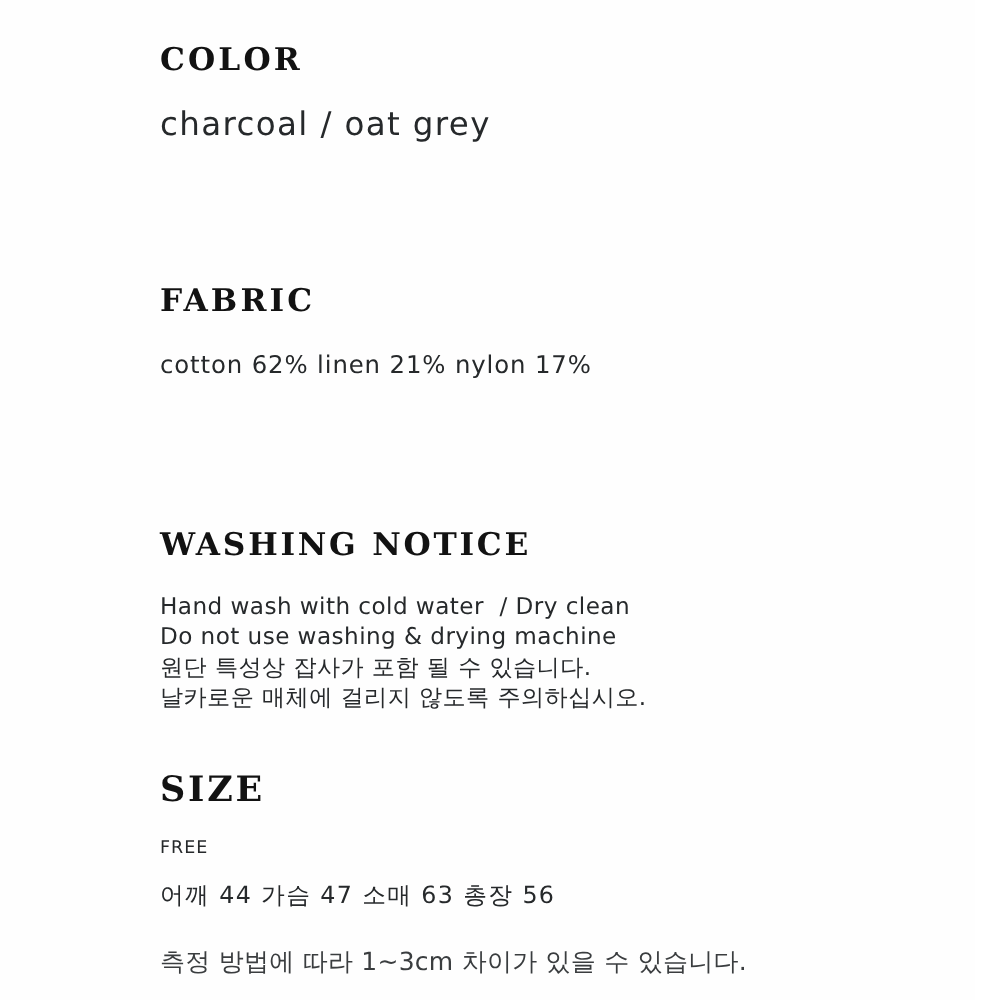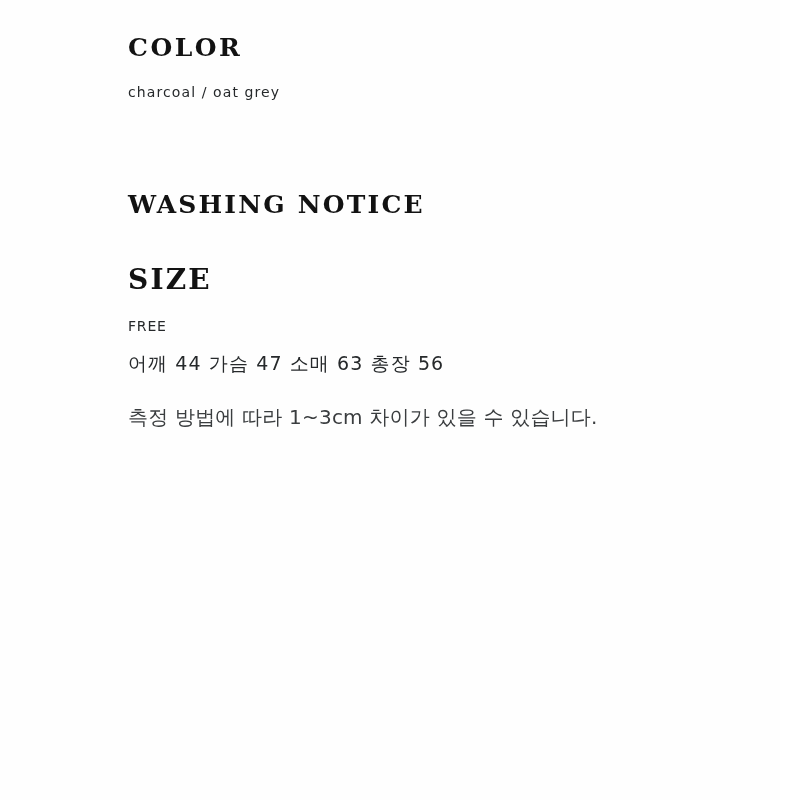--- a/index.html
+++ b/index.html
@@ -42,30 +42,30 @@
     font-family: "DejaVu Sans", sans-serif;
     font-size: 19px;
     letter-spacing: 0.6px;
     color: #26292b;
     line-height: 1.28;
     margin: 0;
   }
   .sec-color .section-heading { font-size: 25px; }
   .sec-color .section-body {
     margin-top: 22px;
-    font-size: 14px;
+    font-size: 26px;
     letter-spacing: 1.1px;
   }
   .sec-fabric { margin-top: 110px; }
   .sec-fabric .section-body {
     margin-top: 26px;
     font-size: 19.5px;
     letter-spacing: 0.7px;
   }
-  .sec-washing { margin-top: 90px; }
+  .sec-washing { margin-top: 117px; }
   .sec-washing .section-heading { letter-spacing: 2.2px; }
   .sec-washing .lines {
     margin-top: 24px;
   }
   .sec-washing .line {
     font-size: 18.5px;
     letter-spacing: 0.35px;
     line-height: 1.32;
     color: #26292b;
     white-space: pre;
@@ -95,23 +95,33 @@
 <body>
 
 <div class="page">
   <div class="content">
 
     <div class="section sec-color">
       <h2 class="section-heading">COLOR</h2>
       <p class="section-body">charcoal / oat grey</p>
     </div>
 
+    <div class="section sec-fabric">
+      <h2 class="section-heading">FABRIC</h2>
+      <p class="section-body">cotton 62% linen 21% nylon 17%</p>
+    </div>
 
     <div class="section sec-washing">
       <h2 class="section-heading">WASHING NOTICE</h2>
+      <div class="lines">
+        <div class="line">Hand wash with cold water  / Dry clean</div>
+        <div class="line">Do not use washing &amp; drying machine</div>
+        <div class="line">원단 특성상 잡사가 포함 될 수 있습니다.</div>
+        <div class="line">날카로운 매체에 걸리지 않도록 주의하십시오.</div>
+      </div>
     </div>
 
     <div class="section sec-size">
       <h2 class="section-heading">SIZE</h2>
       <div class="free">FREE</div>
       <div class="measure">어깨 44 가슴 47 소매 63 총장 56</div>
       <div class="note">측정 방법에 따라 1~3cm 차이가 있을 수 있습니다.</div>
     </div>
 
   </div>

